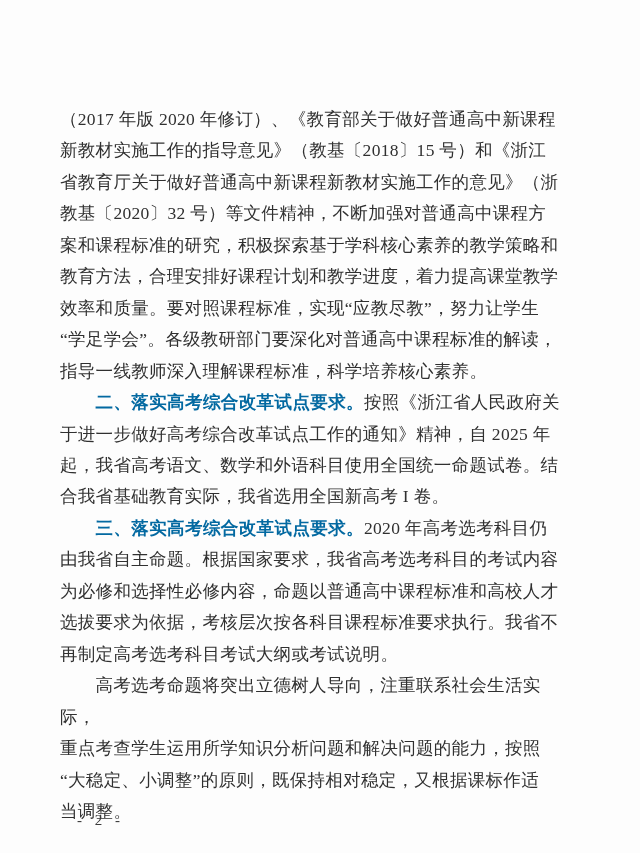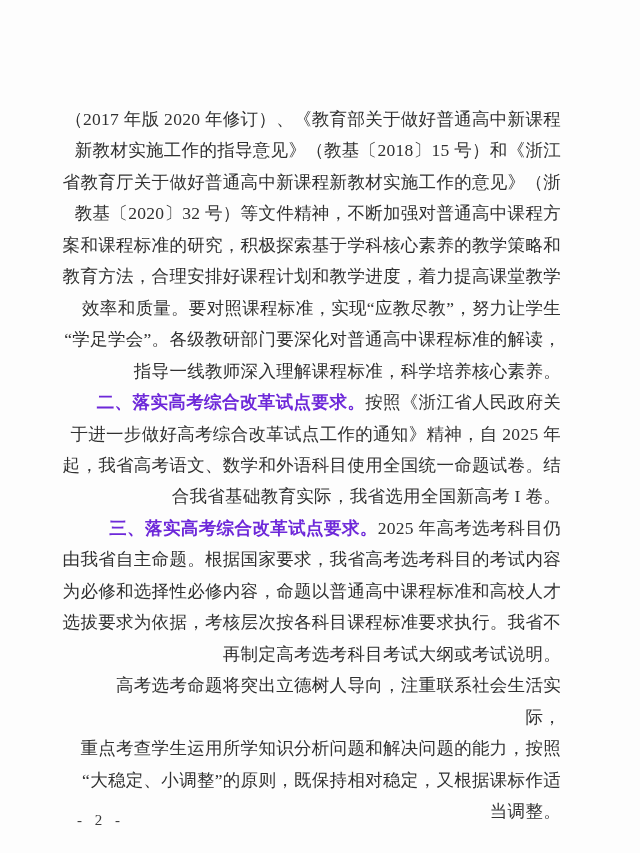--- a/index.html
+++ b/index.html
@@ -21,37 +21,37 @@
   }
   .doc-body {
     position: absolute;
     left: 60px;
     top: 104px;
     width: 501px;
     font-size: 17.5px;
     line-height: 31.45px;
     letter-spacing: 0.3px;
     color: #303030;
-    text-align: right;
+    text-align: left;
   }
   .para {
     margin: 0;
     padding: 0;
     text-indent: 35.5px;
   }
   .para.no-indent {
     text-indent: 0;
   }
   .para-lines {
     white-space: pre-line;
   }
   .para-heading {
     font-family: "Liberation Sans", "DejaVu Sans", sans-serif;
     font-weight: 700;
-    color: #6d28d9;
+    color: #0369a1;
     letter-spacing: 0.4px;
   }
   .page-number {
     position: absolute;
     left: 77px;
     top: 812px;
     font-size: 15px;
     letter-spacing: 4.5px;
     color: #3a3a3a;
     font-family: "Liberation Serif", "DejaVu Serif", serif;
@@ -72,21 +72,21 @@
 教育方法，合理安排好课程计划和教学进度，着力提高课堂教学
 效率和质量。要对照课程标准，实现“应教尽教”，努力让学生
 “学足学会”。各级教研部门要深化对普通高中课程标准的解读，
 指导一线教师深入理解课程标准，科学培养核心素养。</span></p>
 
     <p class="para"><span class="para-heading">二、落实高考综合改革试点要求。</span><span class="para-lines">按照《浙江省人民政府关
 于进一步做好高考综合改革试点工作的通知》精神，自 2025 年
 起，我省高考语文、数学和外语科目使用全国统一命题试卷。结
 合我省基础教育实际，我省选用全国新高考 I 卷。</span></p>
 
-    <p class="para"><span class="para-heading">三、落实高考综合改革试点要求。</span><span class="para-lines">2025 年高考选考科目仍
+    <p class="para"><span class="para-heading">三、落实高考综合改革试点要求。</span><span class="para-lines">2020 年高考选考科目仍
 由我省自主命题。根据国家要求，我省高考选考科目的考试内容
 为必修和选择性必修内容，命题以普通高中课程标准和高校人才
 选拔要求为依据，考核层次按各科目课程标准要求执行。我省不
 再制定高考选考科目考试大纲或考试说明。</span></p>
 
     <p class="para"><span class="para-lines">高考选考命题将突出立德树人导向，注重联系社会生活实际，
 重点考查学生运用所学知识分析问题和解决问题的能力，按照
 “大稳定、小调整”的原则，既保持相对稳定，又根据课标作适
 当调整。</span></p>
 

